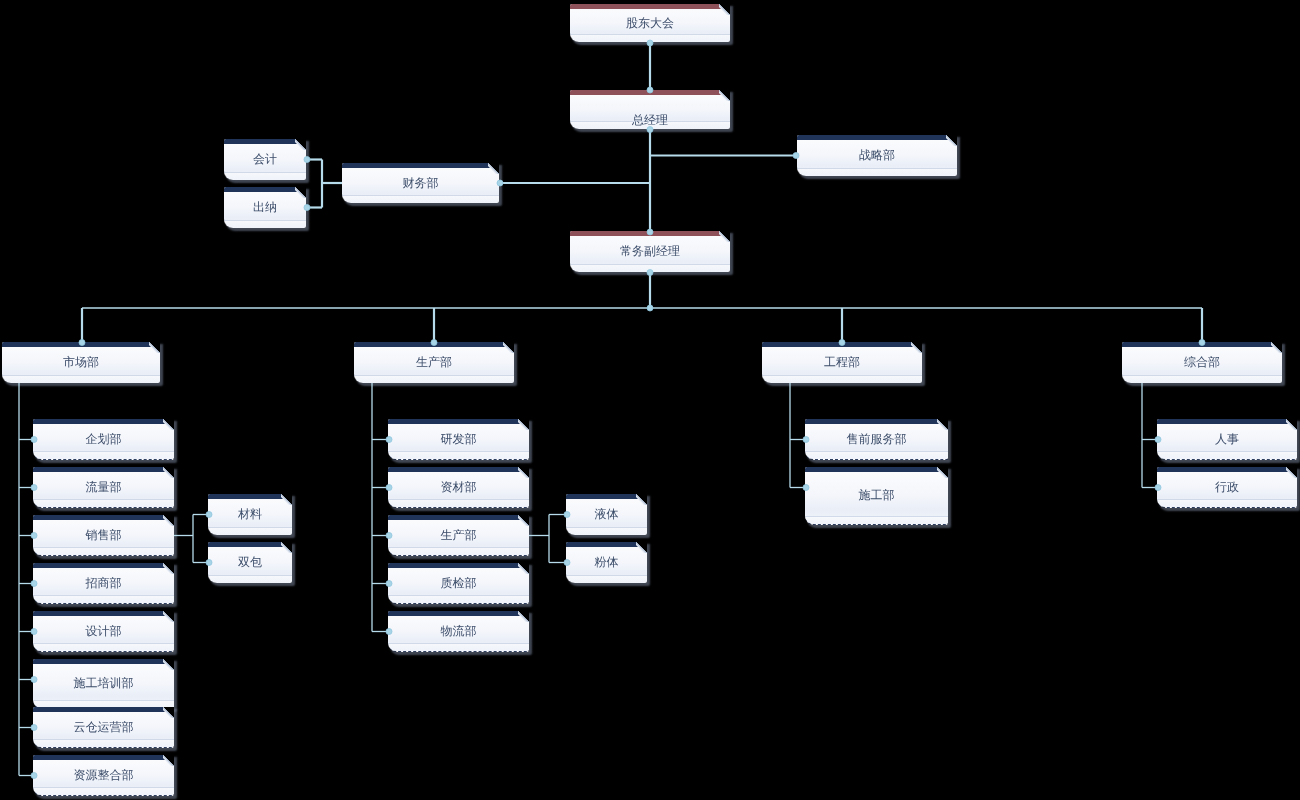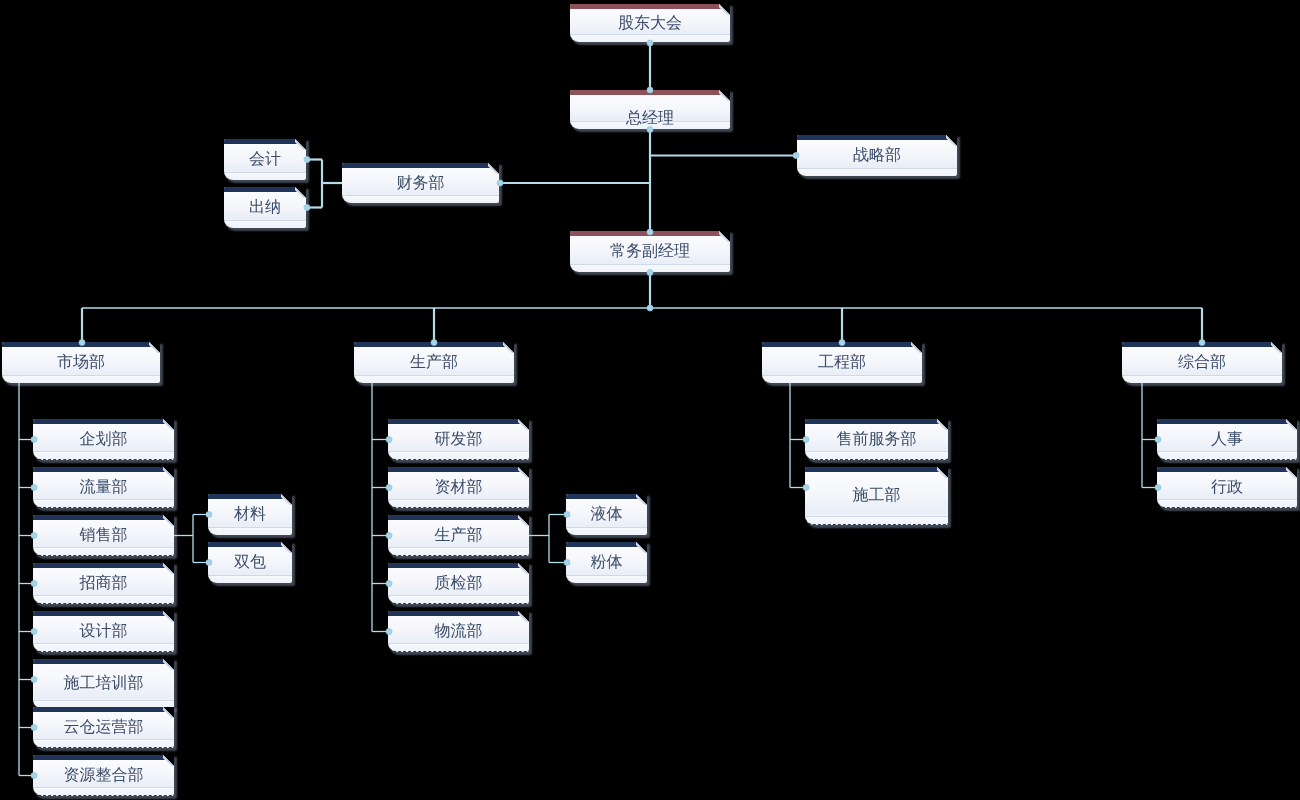--- a/index.html
+++ b/index.html
@@ -30,21 +30,21 @@
   }
   .node.dashed{border-bottom:1px dashed #2e3e5f;}
   .node .bar{position:absolute;top:0;left:0;right:0;height:5px;border-radius:2px 0 0 0;}
   .bar-maroon .bar{background:#8e5159;}
   .bar-navy .bar{background:#203459;}
   .node .fold{
     position:absolute;top:0;right:0;width:11px;height:11px;z-index:2;
     background:linear-gradient(to bottom left,#000 0 46%,#a9b7cc 50%,#e4eaf3 60%,rgba(228,234,243,0) 68%);
   }
   .node .label{
-    position:relative;z-index:3;font-size:16px;color:#3b4c69;white-space:nowrap;
+    position:relative;z-index:3;font-size:12px;color:#3b4c69;white-space:nowrap;
   }
 </style>
 </head>
 <body>
 
 <div id="canvas">
   <svg id="edges" width="1300" height="800">
       <polyline points="650,42 650,90" class="edge"></polyline>
       <polyline points="650,129 650,232" class="edge"></polyline>
       <polyline points="650,155.5 797,155.5" class="edge"></polyline>

